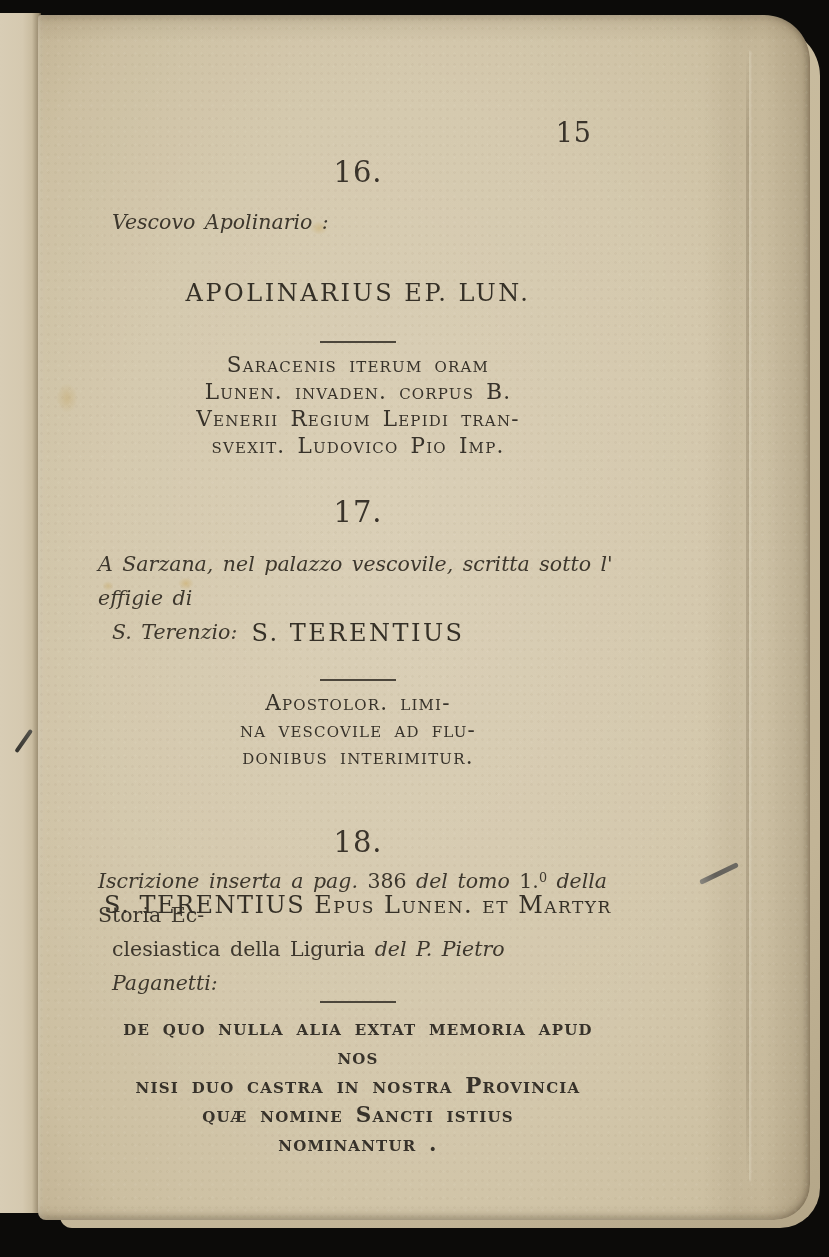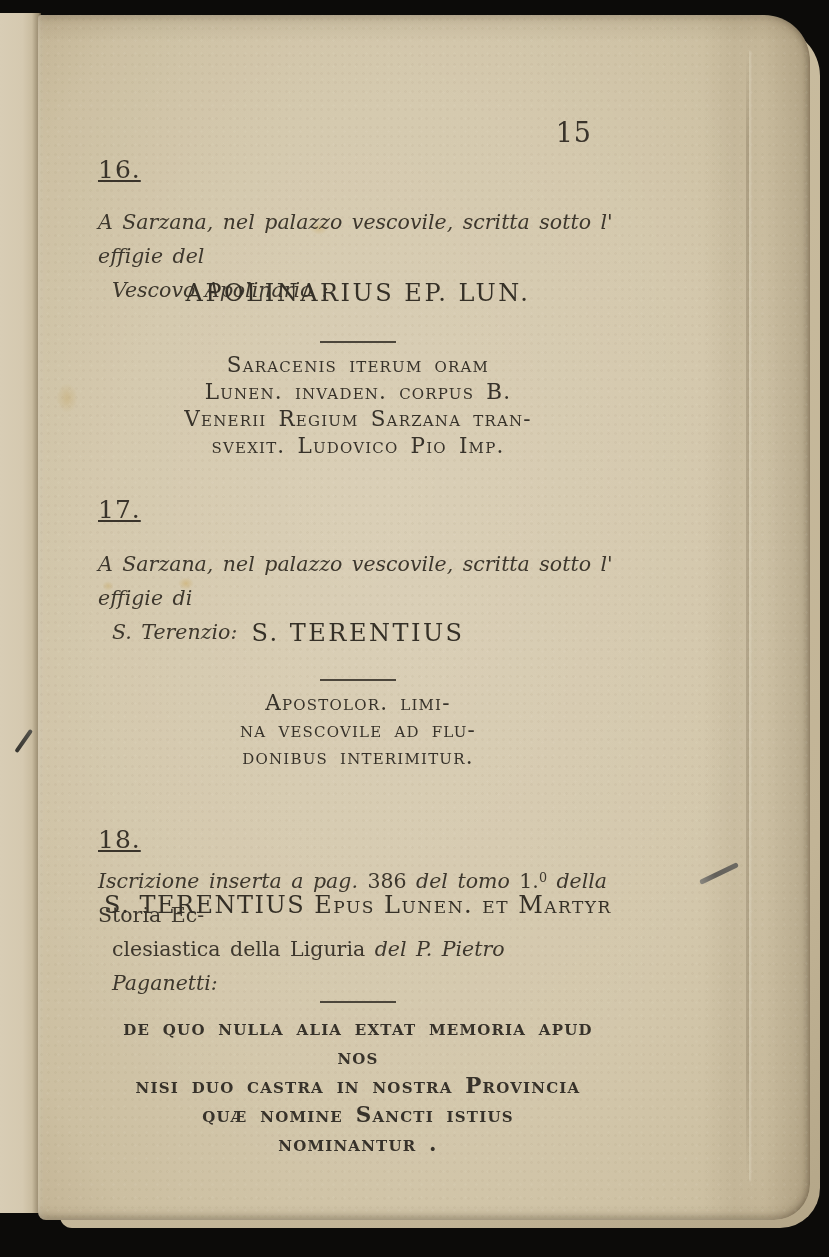--- a/index.html
+++ b/index.html
@@ -42,21 +42,21 @@
   .stain.s4{left:18px;top:368px;width:22px;height:30px;background:radial-gradient(rgba(185,145,60,.25),rgba(185,145,60,0) 70%);}
   .pencil-a{position:absolute;left:660px;top:856px;width:42px;height:5px;border-radius:3px;
     background:linear-gradient(90deg,#8a877f,#63605a 40%,#6d6a63);transform:rotate(-26deg);}
   .pencil-b{position:absolute;left:16px;top:750px;width:27px;height:4px;border-radius:2px;
     background:linear-gradient(90deg,#35342f,#55534c);transform:rotate(-55deg);transform-origin:left center;}
 
   
   .content{position:absolute;left:60px;top:0;width:520px;height:100%;color:#3a342b;}
   .abs{position:absolute;left:0;width:100%;}
   .pagenum{text-align:right;padding-right:26px;font-size:27px;letter-spacing:1px;box-sizing:border-box;}
-  .secnum{font-size:25px;letter-spacing:1px;text-decoration:underline;}
+  .secnum{text-align:center;font-size:29px;letter-spacing:1px;}
   .intro{font-style:italic;font-size:20.5px;line-height:34px;color:#3d372d;word-spacing:3px;}
   .intro .cont{padding-left:14px;}
   .bigtitle{text-align:center;font-size:24px;letter-spacing:2.5px;white-space:nowrap;color:#353027;}
   .rule{position:absolute;left:50%;transform:translateX(-50%);width:76px;height:2px;background:#4c463b;}
   .inscr{text-align:center;font-variant:small-caps;font-size:21.5px;line-height:27px;
          letter-spacing:1.2px;word-spacing:4px;color:#37322a;}
   .inscr18{line-height:29px;font-weight:bold;}
   .rm{font-style:normal;}
   .it{font-style:italic;}
   .sup{font-size:62%;vertical-align:0.5em;letter-spacing:0;}
@@ -77,29 +77,28 @@
     <div class="stain s3"></div>
     <div class="stain s4"></div>
     <div class="pencil-a"></div>
 
     <div class="content">
 
       <div class="abs pagenum" style="top:102px">15</div>
 
       <div class="abs secnum" style="top:140px">16.</div>
       <div class="abs intro" style="top:190px">
-        <div>A Sarzana, nel palazzo vescovile, scritta sotto l' effigie del</div>
         <div class="cont">Vescovo Apolinario :</div>
       </div>
       <div class="abs bigtitle" style="top:264px">APOLINARIUS EP. LUN.</div>
       <div class="rule" style="top:326px"></div>
       <div class="abs inscr" style="top:336px">
         <div>Saracenis iterum oram</div>
         <div>Lunen. invaden. corpus B.</div>
-        <div>Venerii Regium Sarzana tran-</div>
+        <div>Venerii Regium Lepidi tran-</div>
         <div>svexit. Ludovico Pio Imp.</div>
       </div>
 
       <div class="abs secnum" style="top:480px">17.</div>
       <div class="abs intro" style="top:532px">
         <div>A Sarzana, nel palazzo vescovile, scritta sotto l' effigie di</div>
         <div class="cont">S. Terenzio:</div>
       </div>
       <div class="abs bigtitle" style="top:604px">S. TERENTIUS</div>
       <div class="rule" style="top:664px"></div>

